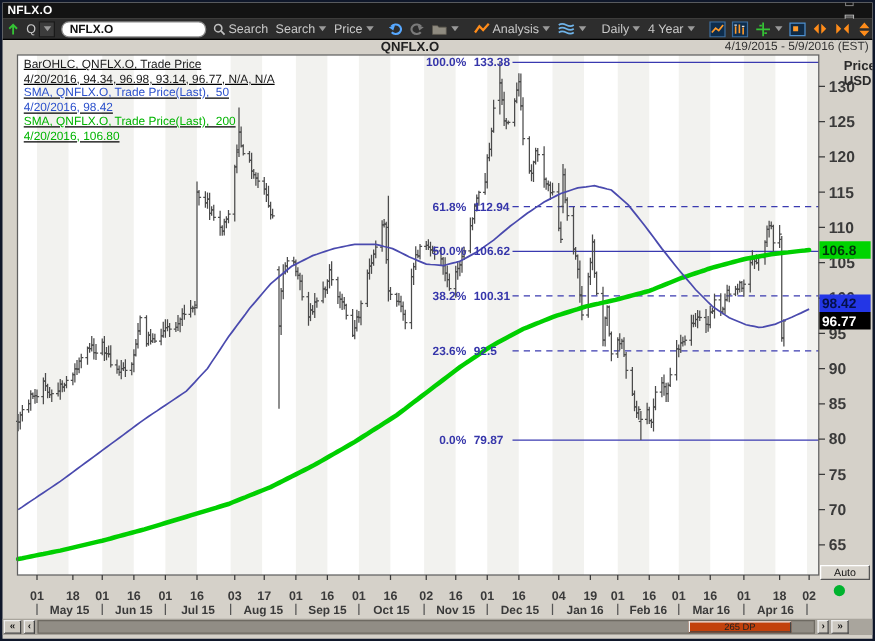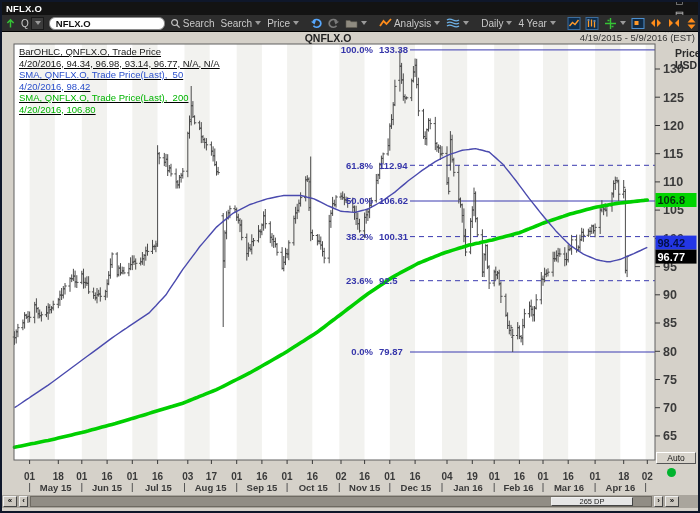--- a/index.html
+++ b/index.html
@@ -28,21 +28,21 @@
   .legend{position:absolute;top:44px;left:17px;font-size:9.5px;line-height:11.5px;z-index:2;white-space:pre;text-decoration:underline;}
   .auto-btn{position:absolute;top:450px;left:654px;width:40px;height:12px;background:#d8d4cc;
     border:1px solid;border-color:#fff #555 #555 #fff;font-size:8.5px;color:#111;text-align:center;line-height:11px;z-index:2;box-sizing:border-box;}
   .green-dot{position:absolute;top:466px;left:665px;width:9px;height:9px;border-radius:50%;background:#00b32e;z-index:2;}
   
   .bottombar{position:absolute;top:493px;left:0;width:696px;height:13px;background:#a9a59d;z-index:4;
     display:flex;align-items:center;padding:0 1px;box-sizing:border-box;}
   .sb-btn{height:11px;background:#ccc8c0;border:1px solid;border-color:#efefef #444 #444 #efefef;
     font-size:8px;line-height:8px;color:#111;text-align:center;box-sizing:border-box;font-weight:bold;}
   .sb-track{position:relative;flex:1;height:11px;background:#918d85;border:1px solid #6e6a62;margin:0 2px;box-sizing:border-box;}
-  .sb-thumb{position:absolute;left:520px;top:0;width:82px;height:9px;background:#e5e5e5;
+  .sb-thumb{position:absolute;left:520px;top:0;width:82px;height:9px;background:#c2410c;
     border:1px solid;border-color:#efefef #444 #444 #efefef;font-size:7.5px;line-height:8px;color:#222;text-align:center;box-sizing:border-box;}
   
   .ytick{font-family:"Liberation Sans",sans-serif;font-size:12.5px;font-weight:bold;fill:#3a3a3a;}
   .xtick{font-family:"Liberation Sans",sans-serif;font-size:10px;font-weight:bold;fill:#3a3a3a;text-anchor:middle;}
   .xmonth{font-family:"Liberation Sans",sans-serif;font-size:9.5px;font-weight:bold;fill:#3a3a3a;text-anchor:middle;}
   .fib{font-family:"Liberation Sans",sans-serif;font-size:9.5px;font-weight:bold;fill:#3636aa;}
   .badge{font-family:"Liberation Sans",sans-serif;font-size:11px;font-weight:bold;}
 </style>
 </head>
 <body>

